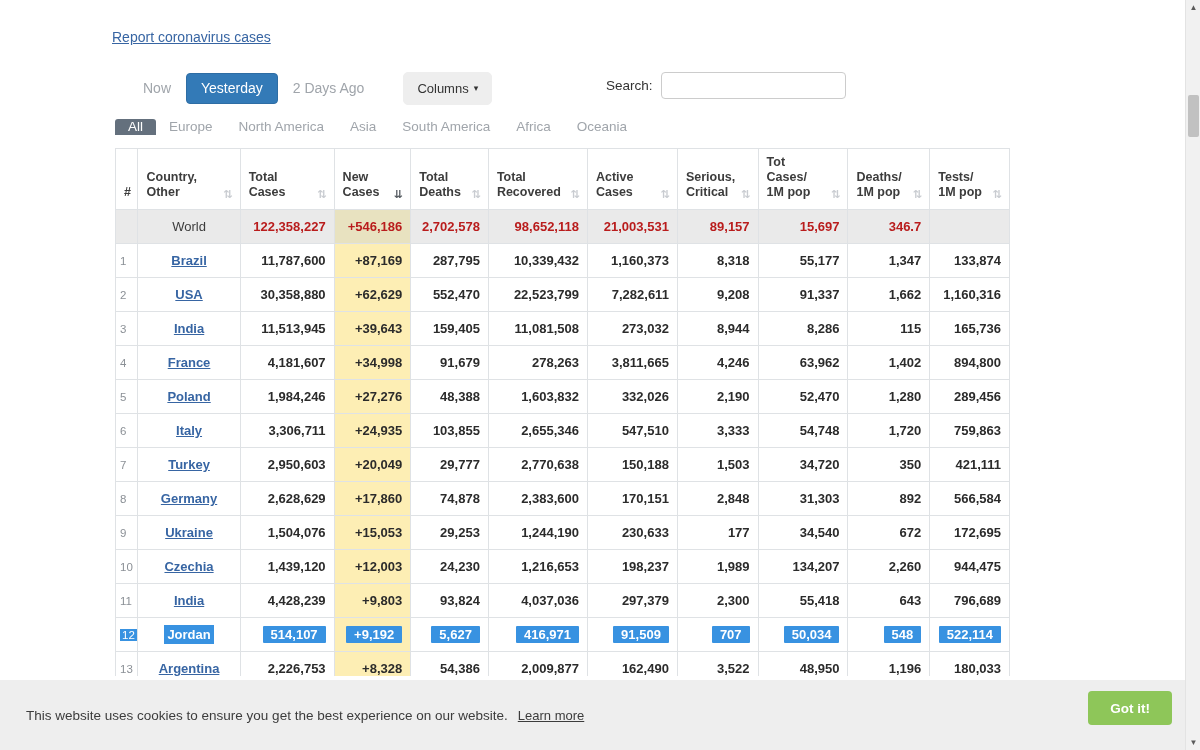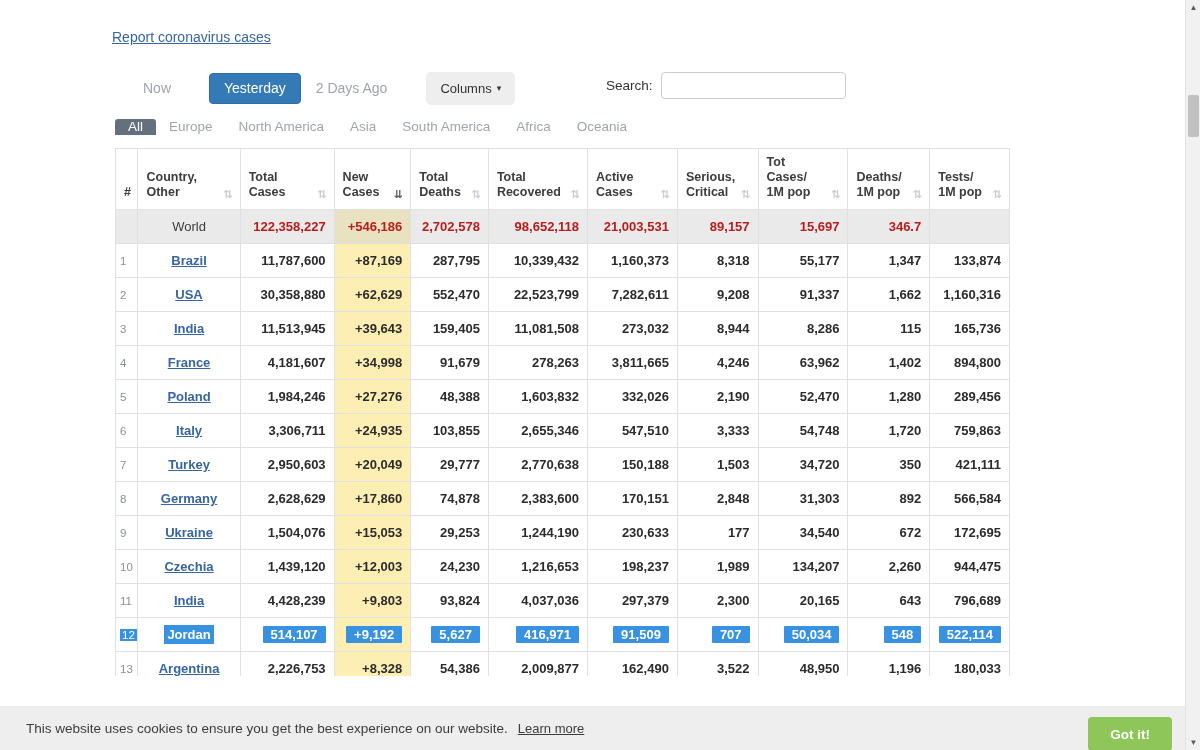--- a/index.html
+++ b/index.html
@@ -24,21 +24,21 @@
   }
 
   
   .toolbar { position:absolute; left:128px; top:72px; display:flex; align-items:center; }
   .day-btn {
     font-size:14px; color:#a0a5ab; padding:7px 14px;
     border-radius:4px; cursor:pointer; background:transparent;
     border:1px solid transparent; line-height:15px;
   }
   .day-btn.active {
-    background:#337ab7; color:#ffffff; border-color:#2e6da4; font-weight:400;margin-left:23px;
+    background:#337ab7; color:#ffffff; border-color:#2e6da4; font-weight:400;
   }
   .columns-btn {
     margin-left:24px; background:#eeeeee; color:#333;
     font-size:13px; padding:8px 13px; border-radius:5px;
     border:1px solid #eeeeee; cursor:pointer; line-height:15px;
   }
   .caret { display:inline-block; margin-left:5px; font-size:9px; vertical-align:2px; }
 
   .search-wrap {
     position:absolute; left:606px; top:72px; display:flex; align-items:center;
@@ -109,21 +109,21 @@
   col.c-td    { width:76px; }
   col.c-tr    { width:97px; }
   col.c-ac    { width:88px; }
   col.c-sc    { width:79px; }
   col.c-tcm   { width:88px; }
   col.c-dm    { width:80px; }
   col.c-tm    { width:78px; }
 
   
   .cookie-bar {
-    position:absolute; left:0; bottom:0; width:1200px; height:44px;
+    position:absolute; left:0; bottom:0; width:1200px; height:70px;
     background:#eeeeee; display:flex; align-items:center;
     padding:0 26px; z-index:40;
   }
   .cookie-text { font-size:13.5px; color:#3c3c3c; }
   .cookie-learn { color:#3c3c3c; text-decoration:underline; margin-left:10px; cursor:pointer; }
   .cookie-btn {
     position:absolute; right:28px; top:11px;
     background:#8ec659; color:#ffffff; border:none; border-radius:4px;
     font-size:13.5px; font-weight:bold; padding:0 22px; height:34px;
     cursor:pointer; font-family:"Liberation Sans", sans-serif;
@@ -410,21 +410,21 @@
           </tr>
           <tr>
             <td class="num-col">11</td>
             <td class="country-col"><span class="country-link">India</span></td>
             <td class="val">4,428,239</td>
             <td class="val newcases">+9,803</td>
             <td class="val">93,824</td>
             <td class="val">4,037,036</td>
             <td class="val">297,379</td>
             <td class="val">2,300</td>
-            <td class="val">20,165</td>
+            <td class="val">55,418</td>
             <td class="val">643</td>
             <td class="val">796,689</td>
           </tr>
           <tr class="selected-row">
             <td class="num-col"><span class="sel-num">12</span></td>
             <td class="country-col"><span class="country-link">Jordan</span></td>
             <td class="val"><span class="sel">514,107</span></td>
             <td class="val newcases"><span class="sel">+9,192</span></td>
             <td class="val"><span class="sel">5,627</span></td>
             <td class="val"><span class="sel">416,971</span></td>

